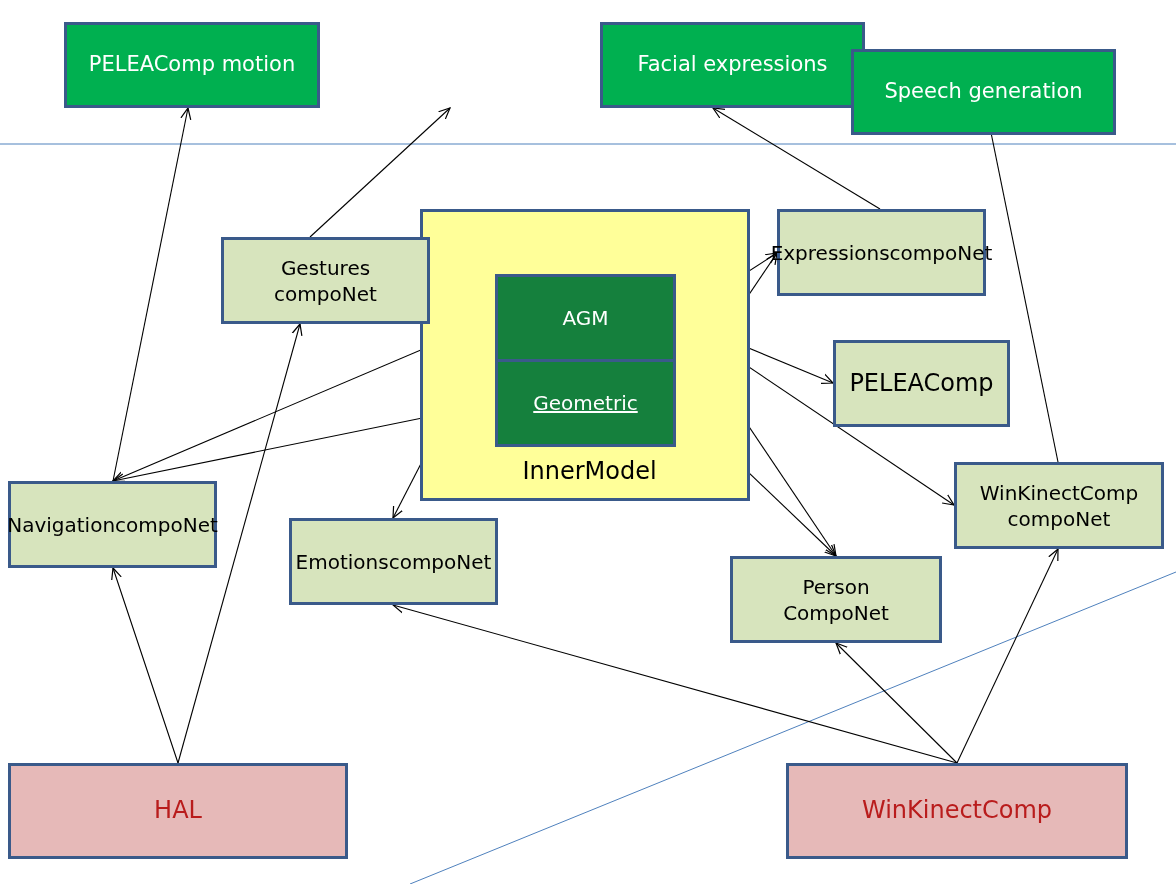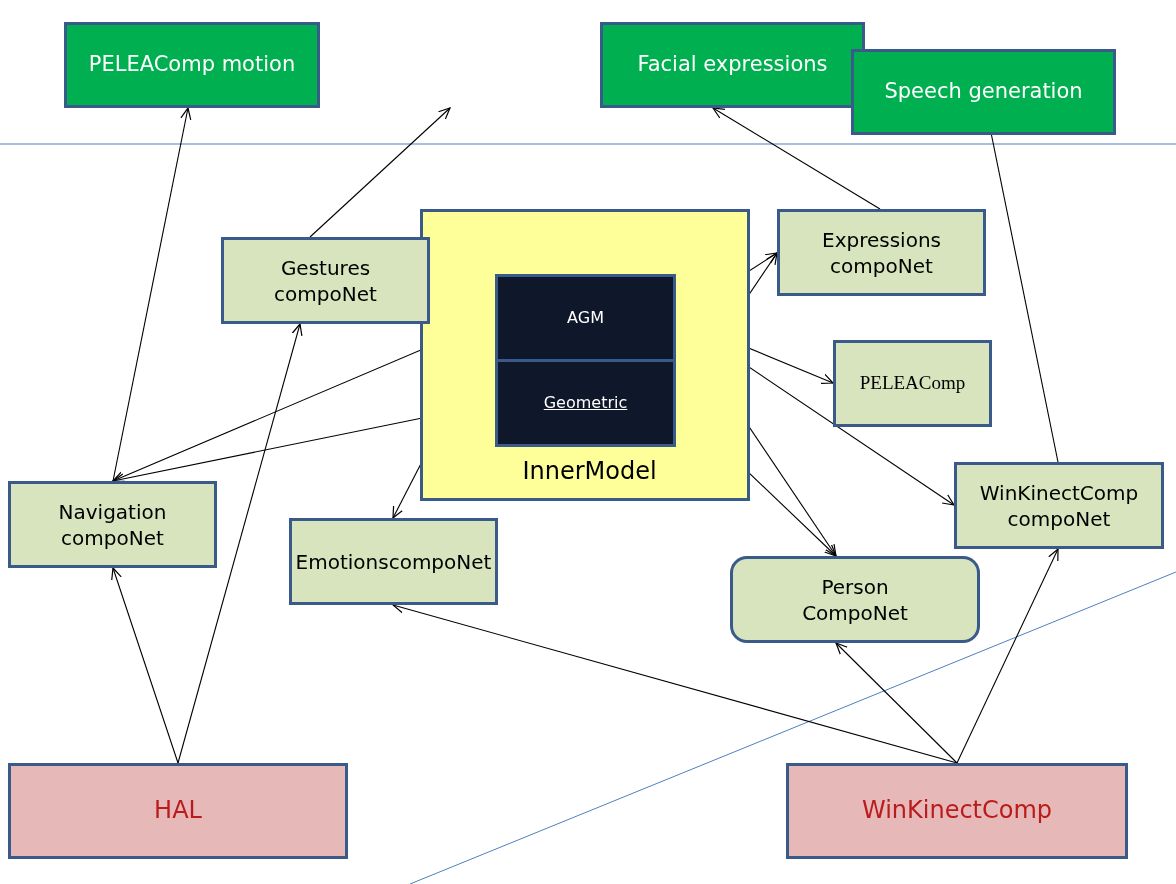--- a/index.html
+++ b/index.html
@@ -6,21 +6,21 @@
   body { width: 1176px; height: 884px; position: relative; overflow: hidden;
          font-family: "DejaVu Sans", sans-serif; }
   #canvas { position: absolute; left: 0; top: 0; width: 1176px; height: 884px; }
   .box { position: absolute; box-sizing: border-box; border: 3px solid #3a5a8a;
          display: flex; align-items: center; justify-content: center; text-align: center;
          line-height: 1.3; }
   .green { background: #00b050; color: #ffffff; font-size: 21px; }
   .comp { background: #d7e4bd; color: #000000; font-size: 20px; }
   .pink { background: #e6b9b8; color: #b91c1c; font-size: 24px; }
   .exec { background: #ffff99; border-color: #3a5a8a; }
-  .blue { background: #0f172a; color: #ffffff; font-size: 16px; border-color: #3a5a8a; }
+  .blue { background: #15803d; color: #ffffff; font-size: 20px; border-color: #3a5a8a; }
   .exec-label { position: absolute; left: 0; right: 0; text-align: center; font-size: 24px; color: #000; }
   #lines { position: absolute; left: 0; top: 0; }
 </style>
 </head>
 <body>
 
 <div id="canvas">
 
   <svg id="lines" width="1176" height="884">
     <defs>
@@ -71,40 +71,40 @@
     <span>AGM</span>
   </div>
   <div class="box blue" style="left:495px;top:359px;width:181px;height:88px;text-decoration:underline;">
     <span>Geometric</span>
   </div>
 
   <div class="box comp" style="left:205px;top:237px;width:209px;height:87px;flex-direction:column;margin-left:16px;">
     <span>Gestures</span>
     <span>compoNet</span>
   </div>
-  <div class="box comp" style="left:777px;top:209px;width:209px;height:87px;flex-direction:column;">
+  <div class="box comp" style="left:777px;top:209px;width:209px;height:87px;flex-direction:row;">
     <span>Expressions</span>
     <span>compoNet</span>
   </div>
-  <div class="box comp" style="left:833px;top:340px;width:159px;height:87px;font-size:19px;font-family:Liberation Serif, serif;">
+  <div class="box comp" style="left:833px;top:340px;width:177px;height:87px;font-size:24px;">
     <span>PELEAComp</span>
   </div>
-  <div class="box comp" style="left:8px;top:481px;width:209px;height:87px;flex-direction:column;">
+  <div class="box comp" style="left:8px;top:481px;width:209px;height:87px;flex-direction:row;">
     <span>Navigation</span>
     <span>compoNet</span>
   </div>
   <div class="box comp" style="left:289px;top:518px;width:209px;height:87px;">
     <span>Emotions</span>
     <span>compoNet</span>
   </div>
   <div class="box comp" style="left:954px;top:462px;width:210px;height:87px;flex-direction:column;">
     <span>WinKinectComp</span>
     <span>compoNet</span>
   </div>
-  <div class="box comp" style="left:730px;top:556px;width:250px;height:87px;flex-direction:column;border-radius:17px;">
+  <div class="box comp" style="left:730px;top:556px;width:212px;height:87px;flex-direction:column;">
     <span>Person</span>
     <span>CompoNet</span>
   </div>
 
   <div class="box pink" style="left:8px;top:763px;width:340px;height:96px;">
     <span>HAL</span>
   </div>
   <div class="box pink" style="left:786px;top:763px;width:342px;height:96px;">
     <span>WinKinectComp</span>
   </div>

